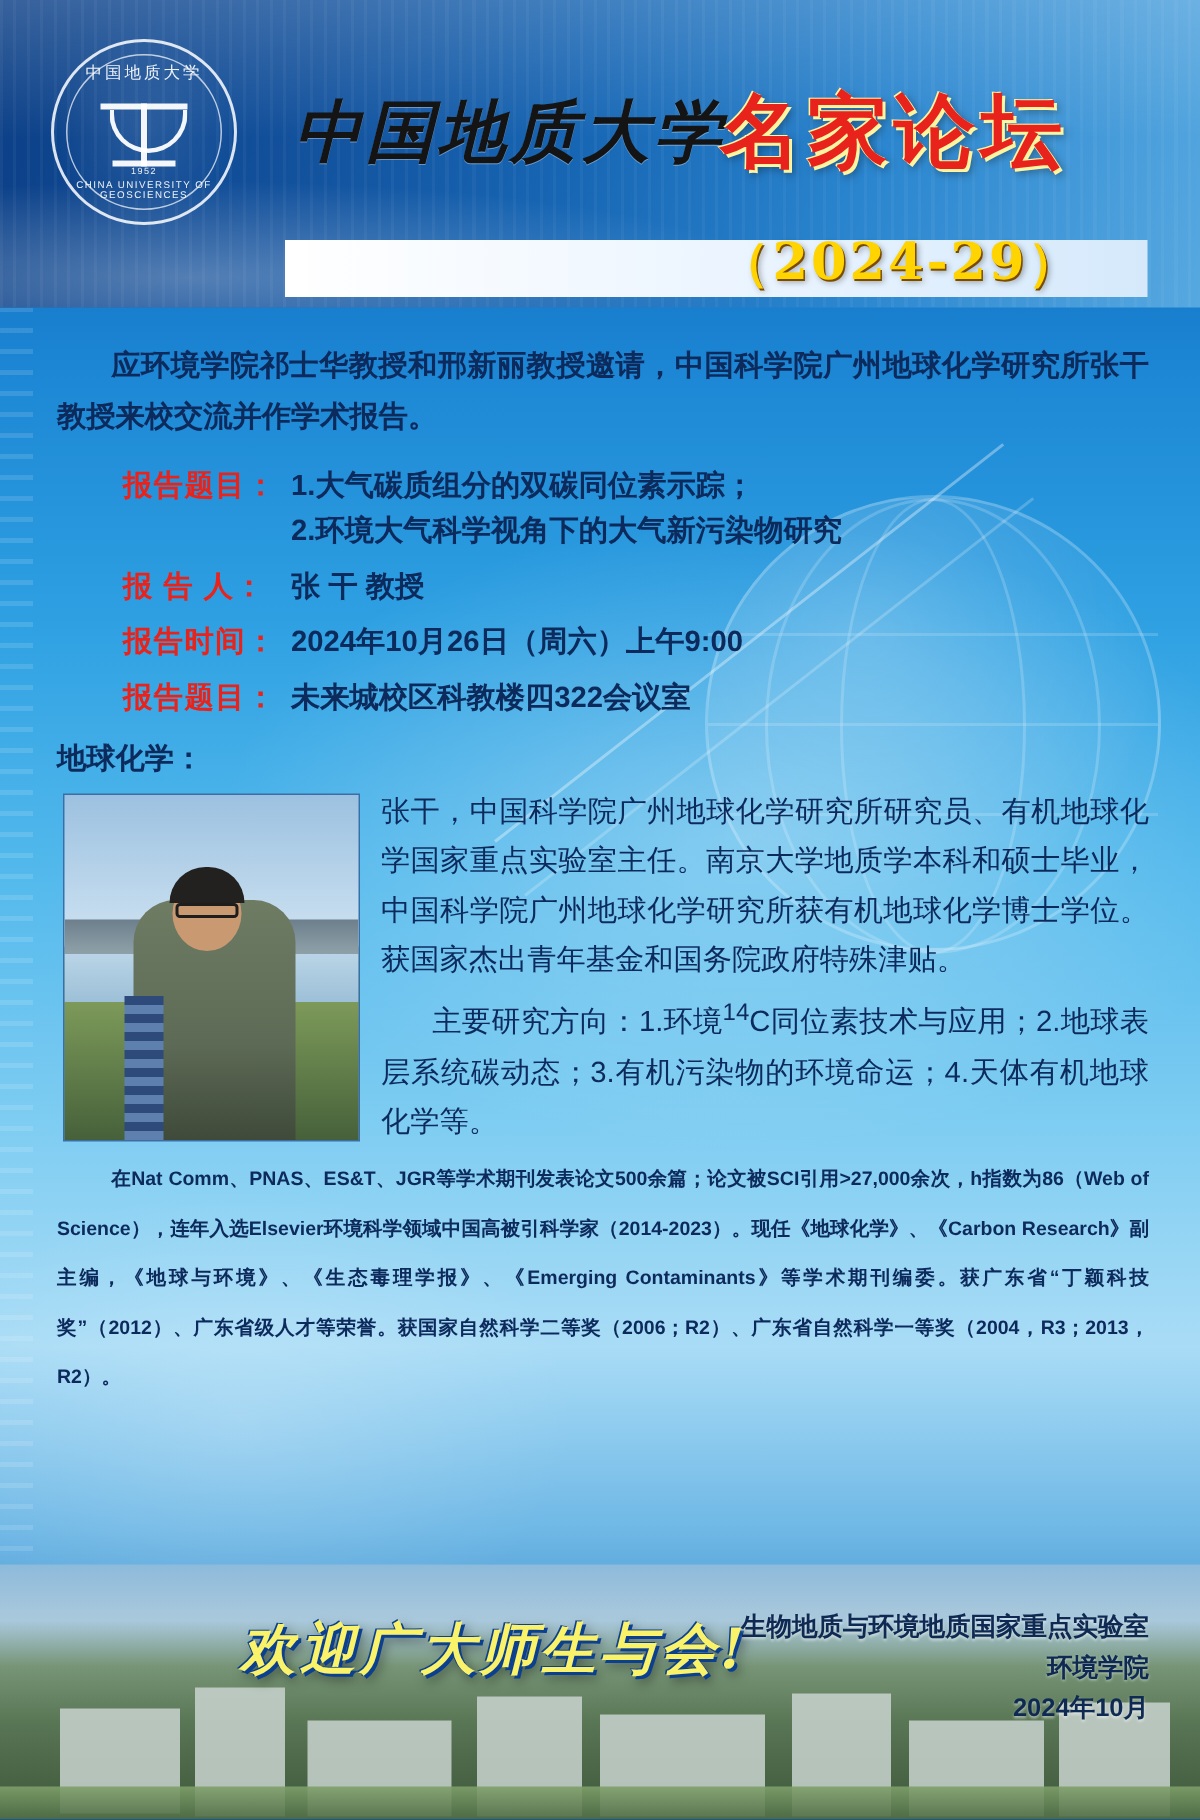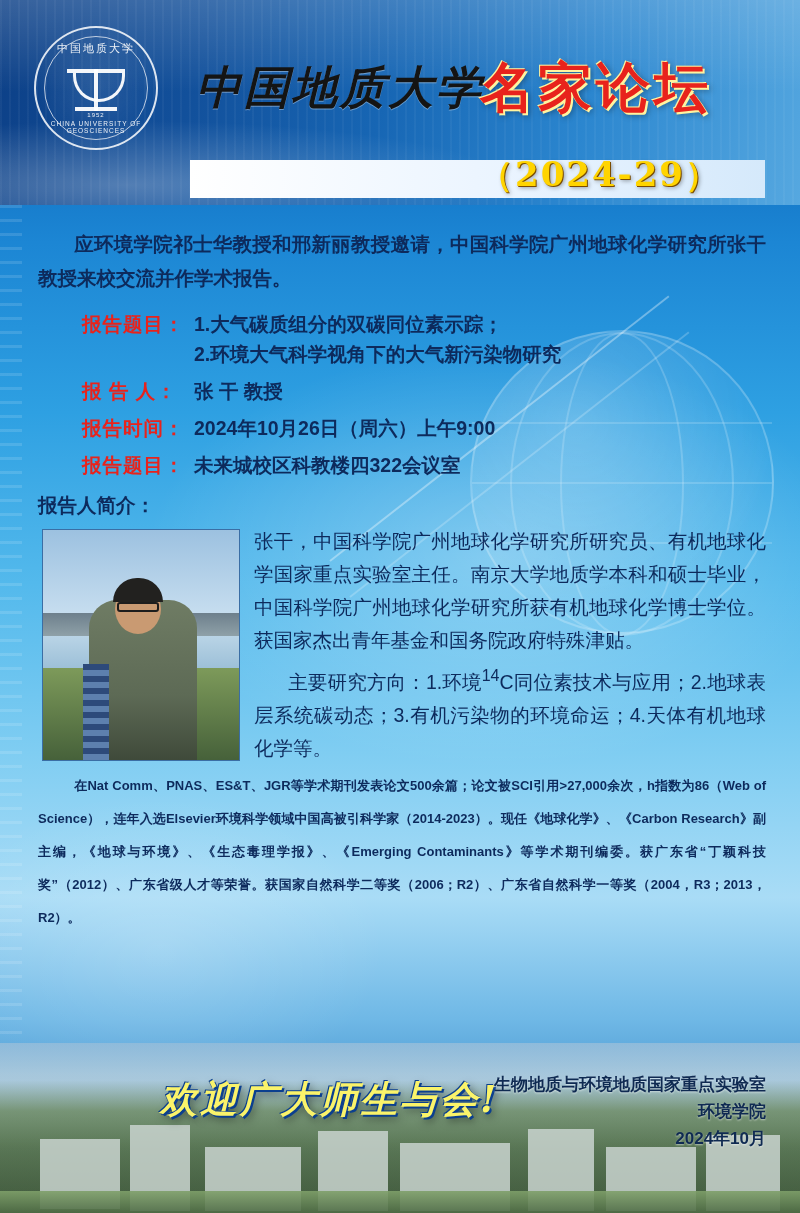--- a/index.html
+++ b/index.html
@@ -271,21 +271,21 @@
         <div class="fvalue">2024年10月26日（周六）上午9:00</div>
       </div>
 
       <div class="frow">
         <div class="flabel">报告题目：</div>
         <div class="fvalue">未来城校区科教楼四322会议室</div>
       </div>
 
     </div>
 
-    <div class="bio-label">报告人简介：</div>
+    <div class="bio-label">地球化学：</div>
 
     <div class="bio-wrap">
       <div class="photo">
         <div class="sky"></div>
           <div class="mtn"></div>
           <div class="lake"></div>
           <div class="grass"></div>
         <div class="person"></div>
           <div class="shirt"></div>
         <div class="head"></div>

